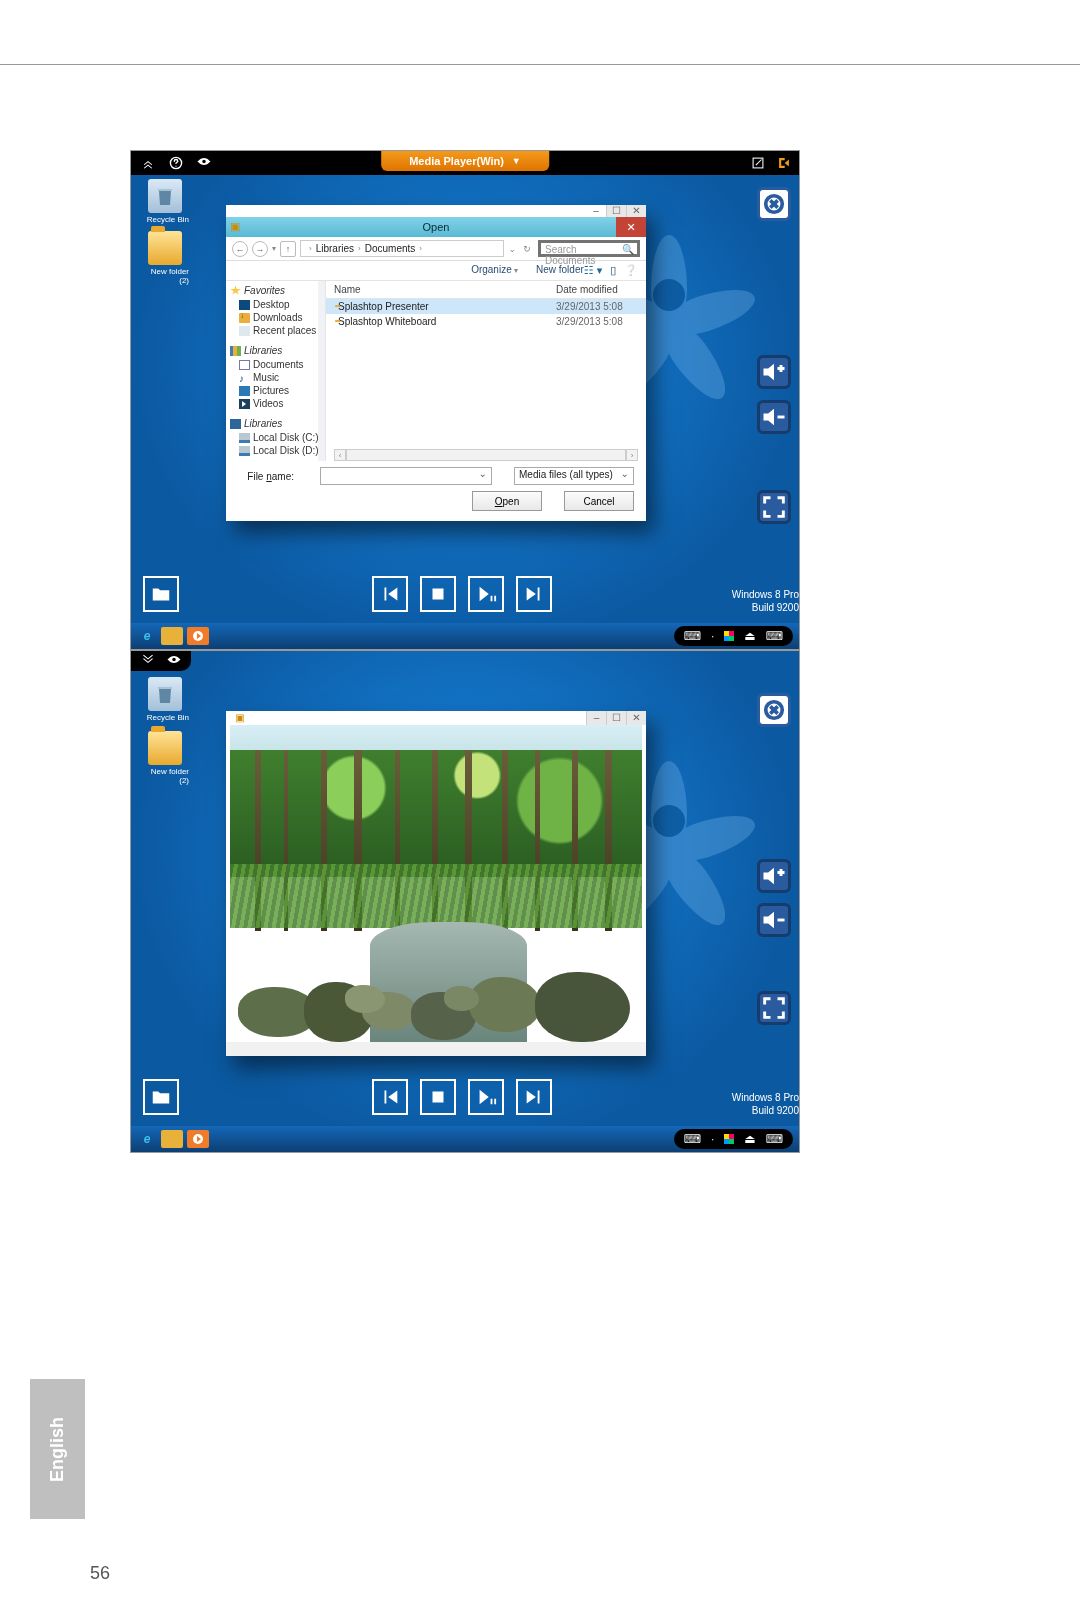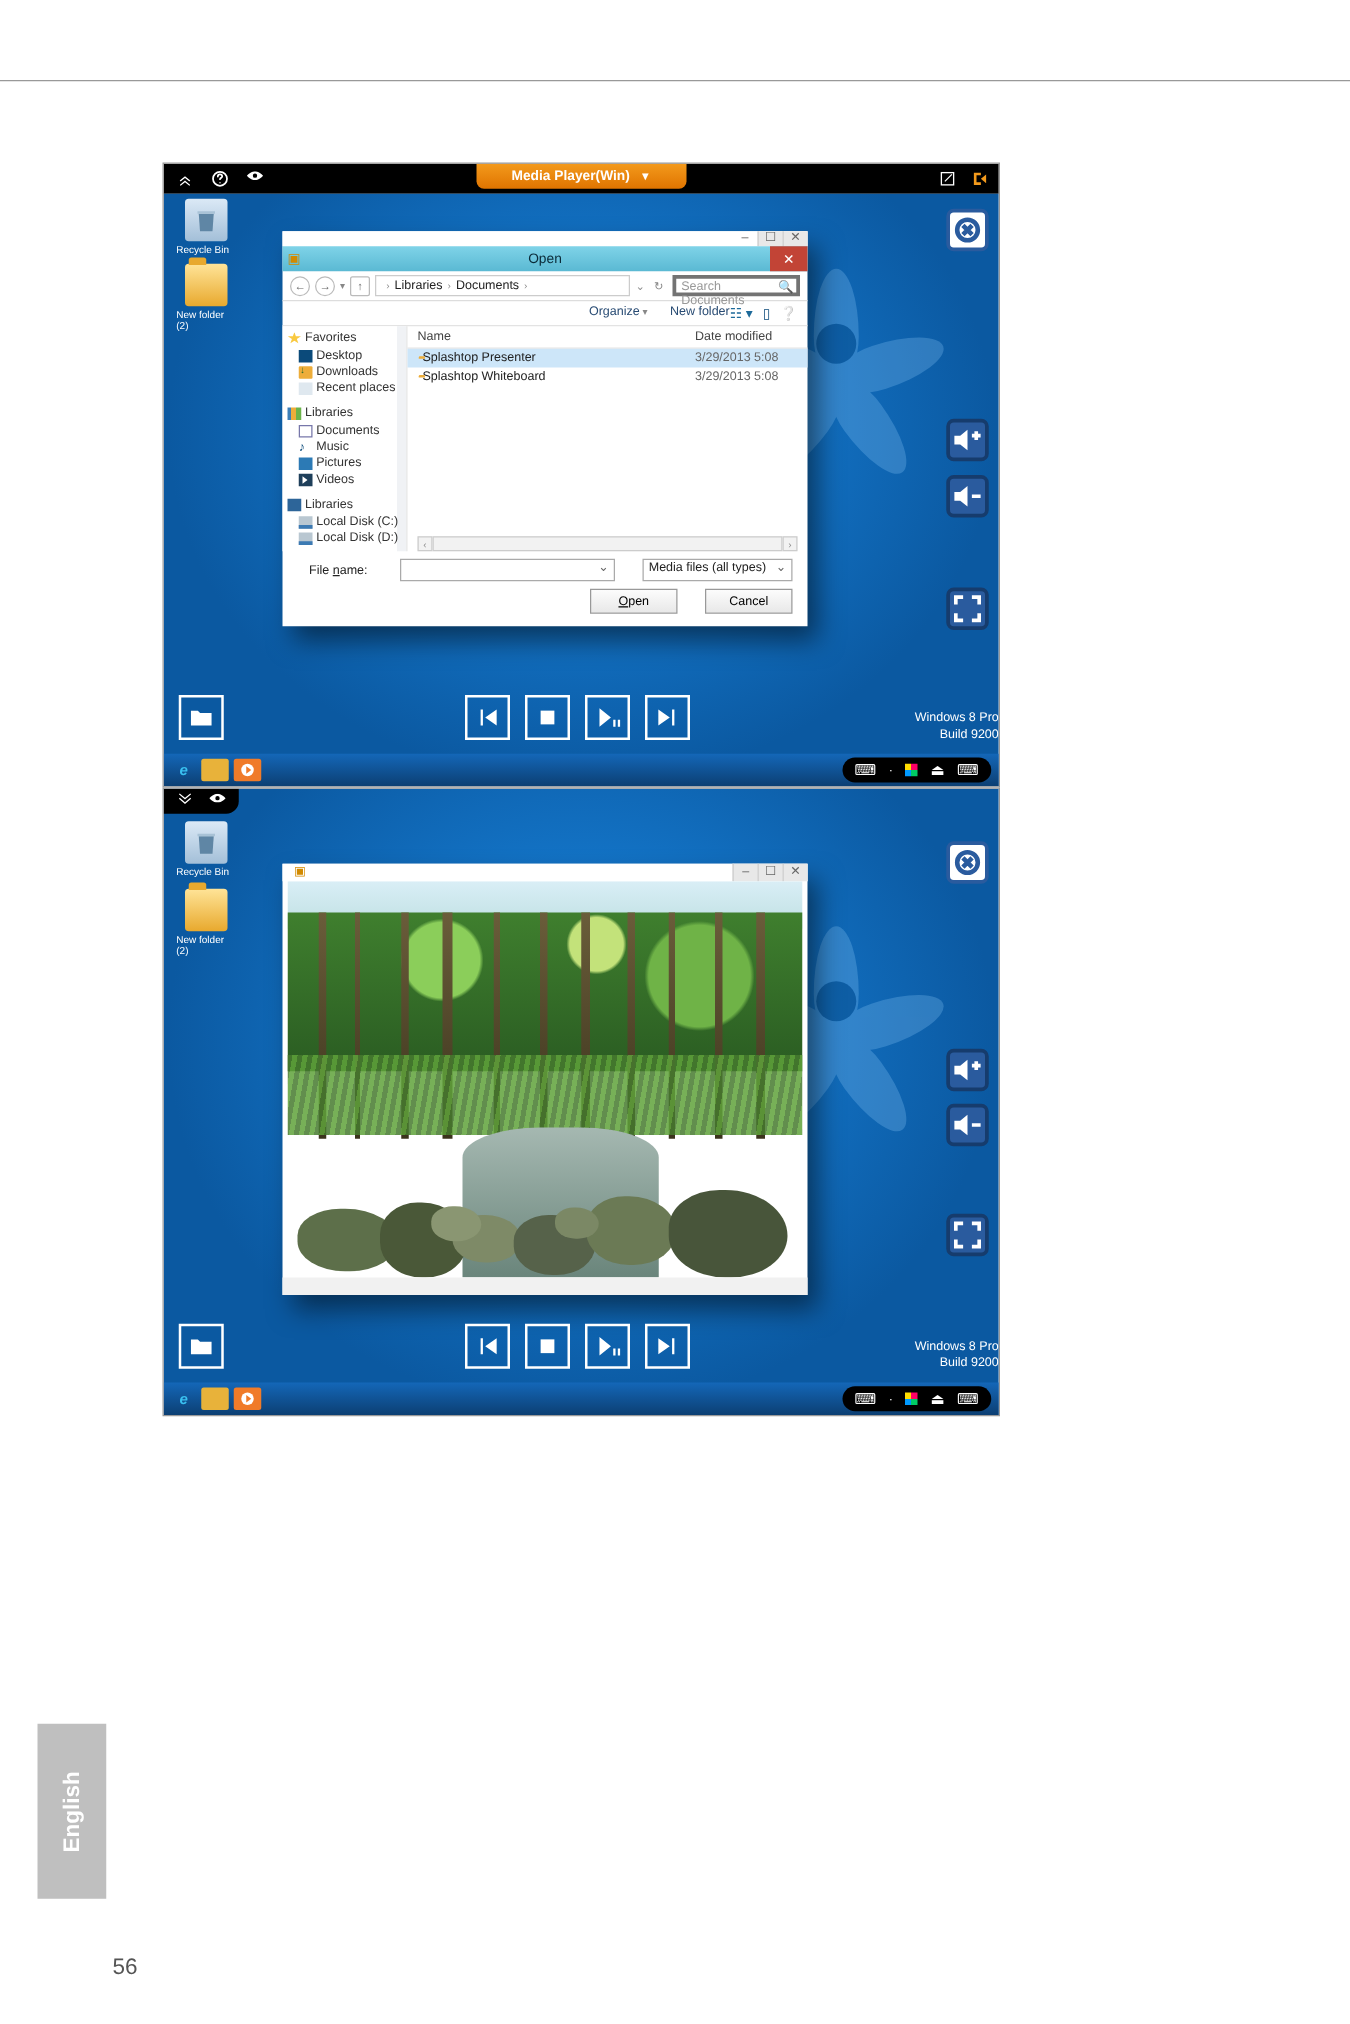--- a/index.html
+++ b/index.html
@@ -6,21 +6,21 @@
   body { font-family: "Segoe UI", Arial, sans-serif; background: #fff; width: 1080px; height: 1619px; position: relative; color: #222; }
   .page-wrap { padding: 130px 130px 40px 130px; }
   .page-wrap h2 { font-family: Georgia, "Times New Roman", serif; font-weight: bold; font-size: 22px; margin-bottom: 12px; }
   .page-wrap h2.second { margin-top: 28px; }
   .page-num { position: absolute; left: 90px; bottom: 35px; font-size: 18px; color: #555; }
   .lang-tab { position: absolute; left: 30px; bottom: 100px; width: 55px; height: 140px; background: #bfbfbf; color: #fff; writing-mode: vertical-rl; text-orientation: mixed; transform: rotate(180deg); display: flex; align-items: center; justify-content: center; font-weight: bold; font-size: 18px; }
   .top-rule { position: absolute; top: 64px; left: 0; right: 0; border-top: 1px solid #999; }
 
   
   .shot { border: 1px solid #999; width: 670px; position: relative; overflow: hidden; font-size: 10px; }
-  .shot1 { height: 500px; }
+  .shot1 { height: 500px; margin-top: 20px; }
   .shot2 { height: 503px; }
 
   
   .rc-top { position: absolute; top: 0; left: 0; right: 0; height: 24px; background: #000; display: flex; align-items: center; color: #fff; }
   .rc-top .left { display: flex; gap: 14px; padding-left: 10px; }
   .rc-top .center-tab { position: absolute; left: 50%; transform: translateX(-50%); background: linear-gradient(#f39a1c,#e07400); height: 20px; top: 0; padding: 2px 28px; font-size: 11px; font-weight: bold; color: #fff; border-bottom-left-radius: 6px; border-bottom-right-radius: 6px; display: flex; align-items: center; gap: 8px; }
   .rc-top .center-tab .arrow { font-size: 9px; }
   .rc-top .right { position: absolute; right: 8px; display: flex; gap: 12px; }
   .ic { display: inline-block; width: 14px; height: 14px; color: #fff; }
   .rc-top2 { position: absolute; top: 0; left: 0; height: 20px; background: #000; color: #fff; display: flex; align-items: center; gap: 12px; padding: 0 10px; border-bottom-right-radius: 10px; }
@@ -29,21 +29,21 @@
   .desk { position: absolute; left: 0; right: 0; bottom: 0; background: radial-gradient(ellipse at 50% 40%, #1a8ae6 0%, #0b59a1 70%); }
   .desk1 { top: 24px; }
   .desk2 { top: 0; }
   .desk .petal-overlay { position: absolute; inset:0; pointer-events:none; opacity:0.25; }
   .desk .flower { position:absolute; right:70px; top:60px; width:120px; height:120px; }
   .desk .flower span { position:absolute; width:36px; height:90px; background:#98d2ff; border-radius:50% 50% 50% 50% / 60% 60% 40% 40%; left:42px; top:0; transform-origin:50% 100%; }
   .desk .flower span:nth-child(2){ transform:rotate(72deg);} .desk .flower span:nth-child(3){ transform:rotate(144deg);} .desk .flower span:nth-child(4){ transform:rotate(216deg);} .desk .flower span:nth-child(5){ transform:rotate(288deg);}
   .desk .flower .core{ position:absolute; left:44px; top:44px; width:32px; height:32px; background:#0a3d6e; border-radius:50%; }
 
   
-  .dicon { position: absolute; width: 48px; text-align: left; color: #fff; font-size: 8px; }
+  .dicon { position: absolute; width: 48px; text-align: right; color: #fff; font-size: 8px; }
   .dicon .box { width: 34px; height: 34px; margin: 0 auto 2px; border-radius: 3px; display:flex; align-items:center; justify-content:center; }
   .dicon.recycle .box { background: linear-gradient(#dbe9f6,#a3bfd8); }
   .dicon.folder .box { background: linear-gradient(#ffe498,#e8a92e); position:relative; }
   .dicon.folder .box::before { content:""; position:absolute; top:-5px; left:3px; width:14px; height:6px; background:#e8a92e; border-radius:2px 2px 0 0; }
 
   
   .ov-btn { position: absolute; right: 8px; width: 34px; height: 34px; background: #fff; border: 3px solid #2a5b9e; border-radius: 6px; display: flex; align-items: center; justify-content: center; color: #2a5b9e; font-weight: bold; }
   .ov-btn.close svg { width: 22px; height: 22px; }
   .ov-btn.blue { background:#2a5b9e; color:#fff; border-color:#163c6d; }
   .ov-btn.blue svg { color:#fff; }
@@ -83,21 +83,21 @@
   .open-dialog .addr-row .search .mag { position:absolute; right:2px; top:1px; font-size:10px; color:#aaa; }
   .open-dialog .addr-row .ref { width:14px; display:flex; justify-content:center; color:#888; font-size:9px; }
   .open-dialog .toolbar-row { display:flex; justify-content:flex-end; padding:3px 8px; border-bottom:1px solid #e3e3e3; color:#284b73; }
   .open-dialog .toolbar-row .left-t { display:flex; gap:18px; }
   .open-dialog .toolbar-row .left-t span::after { content:" ▾"; font-size:8px; color:#888; }
   .open-dialog .toolbar-row .left-t span.nf::after { content:""; }
   .open-dialog .toolbar-row .right-t { display:flex; gap:8px; color:#1d6a9a; font-size:11px; }
   .open-dialog .body-row { display:flex; height:180px; }
   .open-dialog .tree { width:100px; border-right:1px solid #e5e5e5; padding:4px 0 4px 4px; overflow:hidden; background: linear-gradient(to right, #fff 0 92px, #f0f2f5 92px 100px); }
   .open-dialog .tree .grp { margin-bottom:8px; }
-  .open-dialog .tree .grp .head { font-weight:normal; color:#333; display:flex; align-items:center; gap:3px; margin-bottom:2px; }
+  .open-dialog .tree .grp .head { font-weight:normal; color:#333; display:flex; align-items:center; gap:3px; margin-bottom:2px;font-style:italic; }
   .open-dialog .tree .grp .item { display:flex; align-items:center; gap:3px; padding:1px 0 1px 9px; color:#333; white-space:nowrap; }
   .open-dialog .tree .ico { width:11px; height:10px; display:inline-block; }
   .ico.star { background:#f9c940; clip-path: polygon(50% 0,61% 35%,98% 35%,68% 57%,79% 91%,50% 70%,21% 91%,32% 57%,2% 35%,39% 35%); }
   .ico.desk-ic { background:#0b4a7a; }
   .ico.dl { background:#edad3a; border-radius:1px; position:relative; }
   .ico.dl::after { content:"↓"; position:absolute; left:1px; top:-2px; font-size:8px; color:#206b2c; }
   .ico.recent-ic { background:#dfe8ef; }
   .ico.lib { background: linear-gradient(90deg,#3b7fb9 0 3px,#edad3a 3px 7px,#6bb34a 7px 11px); }
   .ico.doc { background:#fff; border:1px solid #77a; }
   .ico.music { color:#0b4a7a; background:none; }

